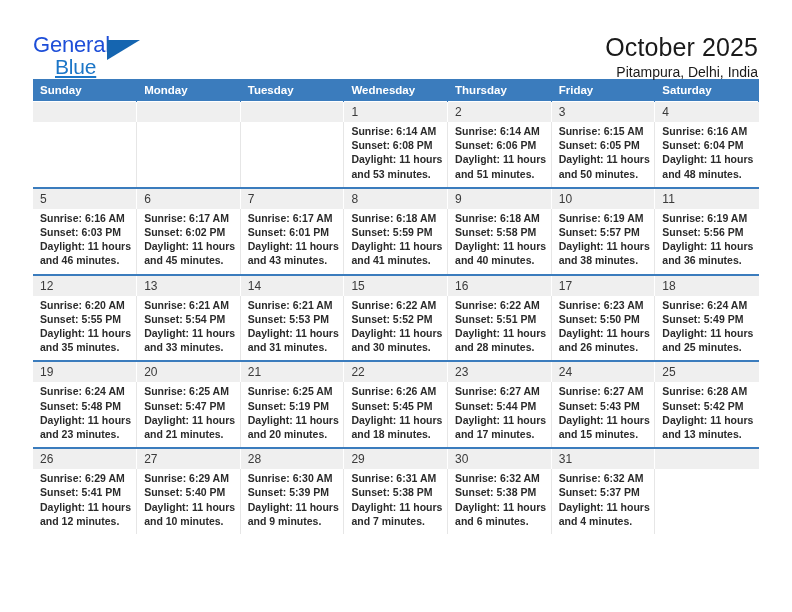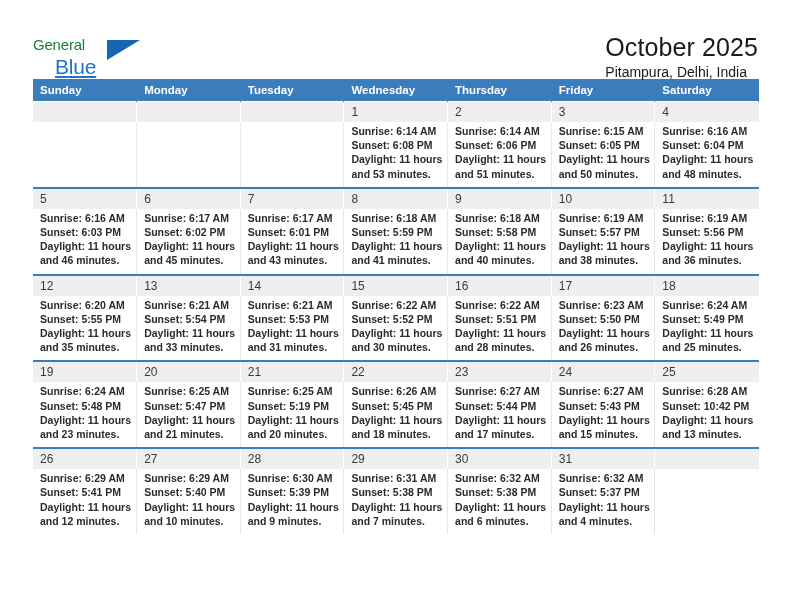--- a/index.html
+++ b/index.html
@@ -34,22 +34,22 @@
   }
 
   .brand {
     position: relative;
     width: 120px;
     height: 52px;
     padding-top: 3px;
   }
 
   .brand-general {
-    font-size: 15px;
-    color: #15803d;
+    font-size: 22px;
+    color: #1d4ed8;
     letter-spacing: -0.2px;
     line-height: 23px;
     display: block;
     white-space: nowrap;
   }
 
   .brand-blue {
     font-size: 21px;
     color: #1c76c7;
     letter-spacing: -0.2px;
@@ -64,20 +64,21 @@
     position: absolute;
     left: 74px;
     top: 10px;
     width: 0;
     height: 0;
     border-left: 33px solid #1565b0;
     border-bottom: 20px solid transparent;
   }
 
   .title-block {
+    text-align: right;
     padding-top: 2px;
   }
 
   .cal-title {
     font-size: 25px;
     font-weight: normal;
     color: #1a1a1a;
     line-height: 30px;
     letter-spacing: 0.1px;
   }
@@ -366,21 +367,21 @@
             <div class="cell-line">and 17 minutes.</div>
           </td>
           <td>
             <div class="cell-line">Sunrise: 6:27 AM</div>
             <div class="cell-line">Sunset: 5:43 PM</div>
             <div class="cell-line">Daylight: 11 hours</div>
             <div class="cell-line">and 15 minutes.</div>
           </td>
           <td>
             <div class="cell-line">Sunrise: 6:28 AM</div>
-            <div class="cell-line">Sunset: 10:42 PM</div>
+            <div class="cell-line">Sunset: 5:42 PM</div>
             <div class="cell-line">Daylight: 11 hours</div>
             <div class="cell-line">and 13 minutes.</div>
           </td>
         </tr>
         <tr class="daynum-row">
           <td>26</td>
           <td>27</td>
           <td>28</td>
           <td>29</td>
           <td>30</td>

